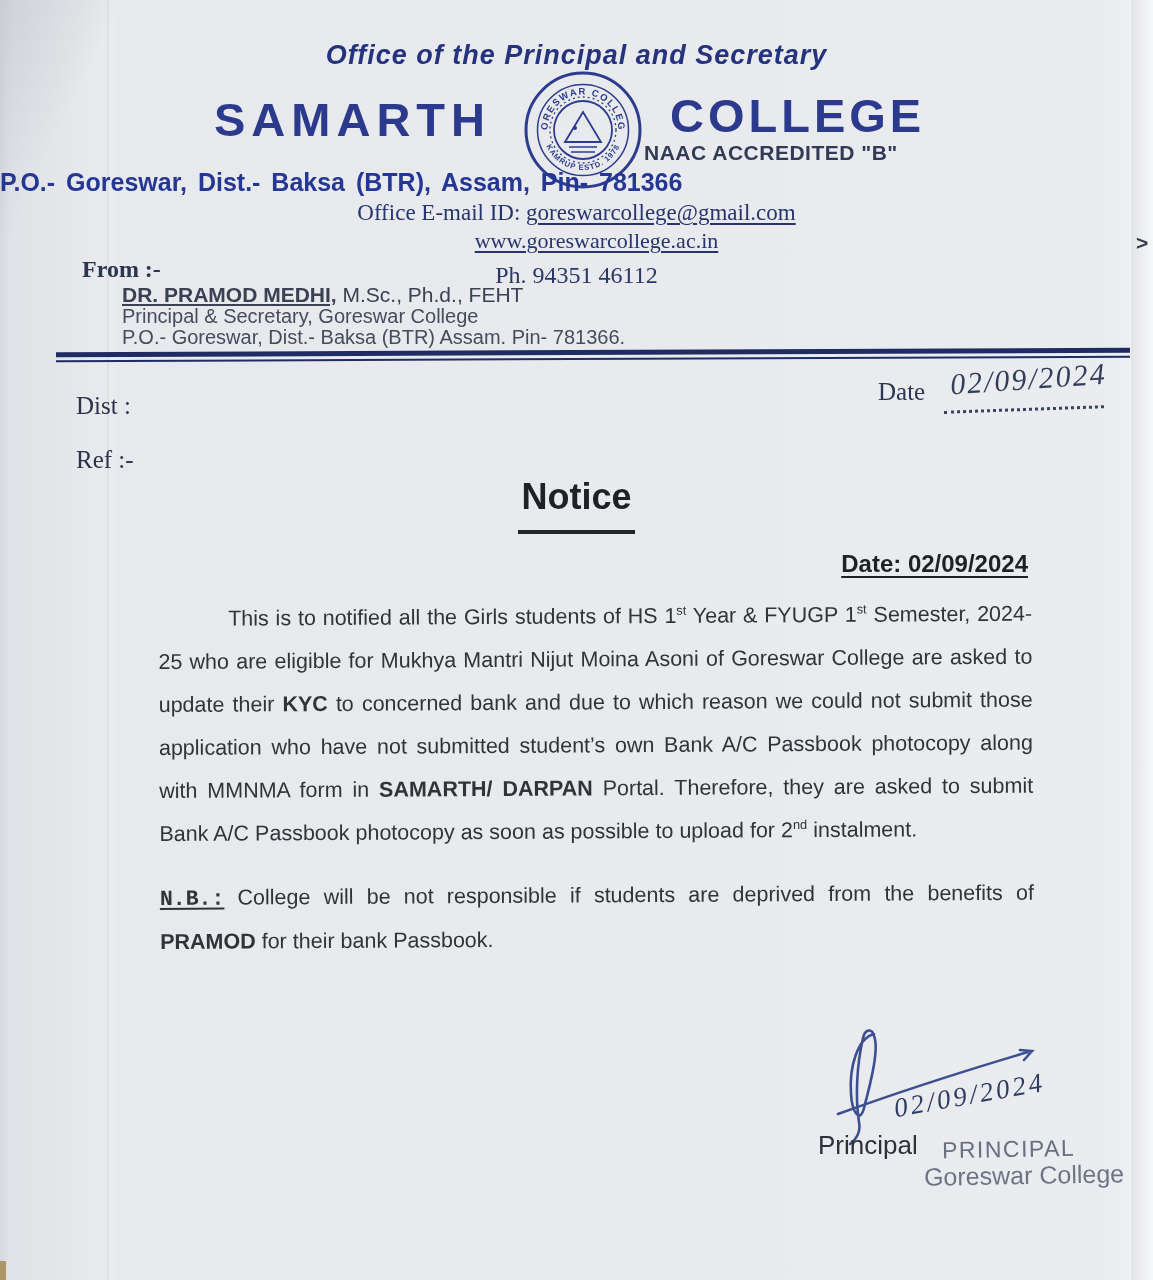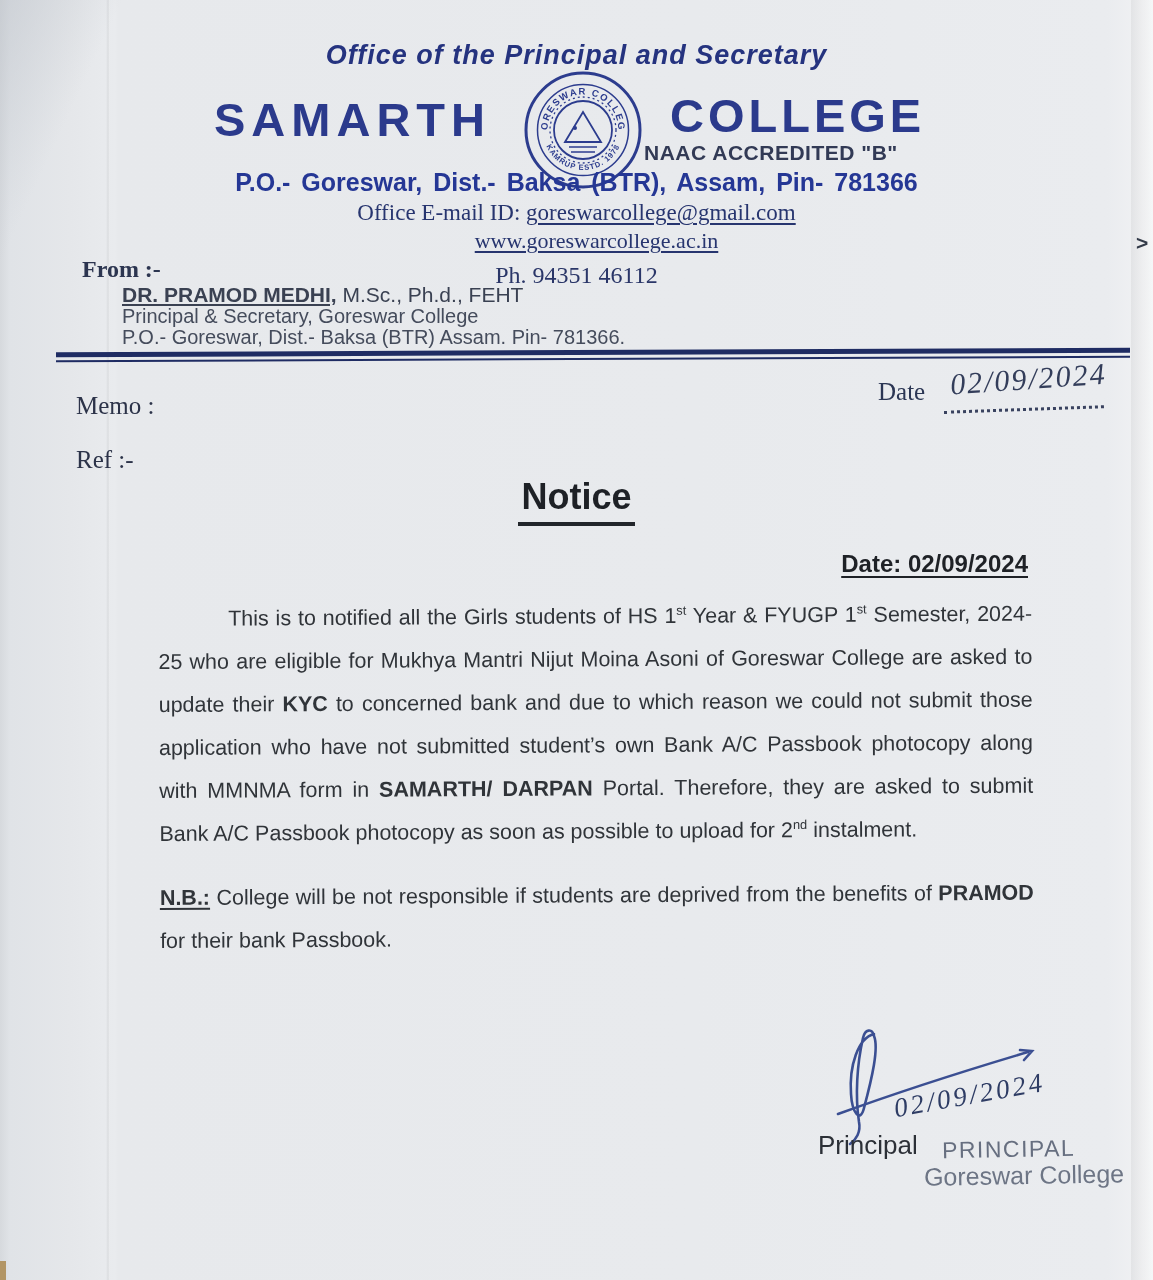--- a/index.html
+++ b/index.html
@@ -19,21 +19,21 @@
       background:linear-gradient(90deg, rgba(0,0,0,0.05), rgba(255,255,255,0.45)); }
   .tan-mark { left:0; top:1261px; width:6px; height:19px; background:#b29565; }
   .serif { font-family:"Liberation Serif", serif; }
 
   .office-line { left:0; right:0; top:40px; text-align:center;
       font-size:27px; font-weight:bold; font-style:italic; color:#25337f; letter-spacing:1px; }
   .college-left  { left:214px; top:92px; font-size:47px; font-weight:bold; letter-spacing:6px; color:#2b3a8c; }
   .college-right { left:670px; top:88px; font-size:47px; font-weight:bold; letter-spacing:4px; color:#2b3a8c; }
   .naac { left:644px; top:141px; font-size:21px; font-weight:bold; color:#323a55; letter-spacing:0.5px; }
   .seal { left:523px; top:70px; width:120px; height:120px; }
-  .addr-line { left:0; right:0; top:168px; text-align:center;
+  .addr-line { left:0; right:0; top:168px; 
       font-size:25px; font-weight:bold; color:#253795; word-spacing:4px; }
   .email-line { left:0; right:0; top:200px; text-align:center; font-size:23px; color:#27356f; }
   .email-line .u { text-decoration:underline; text-decoration-thickness:2px; text-underline-offset:3px; }
   .site-line { left:0; right:0; top:228px; text-align:center; font-size:22px; color:#27356f;
       text-decoration:underline; text-decoration-thickness:2px; text-underline-offset:3px;padding-left:40px; }
   .phone-line { left:0; right:0; top:254px; text-align:center; font-size:24px; color:#2a3668;margin-top:8px; }
 
   .from-label { left:82px; top:256px; font-size:24px; font-weight:bold; color:#2c3550; }
   .from-name  { left:122px; top:283px; font-size:21px; color:#3a4152; }
   .from-name .nb { font-weight:bold;text-decoration:underline; }
@@ -47,32 +47,32 @@
   .date-label { left:878px; top:378px; font-size:25px; color:#2b3654; }
   .date-hand  { left:950px; top:362px; font-size:30px; font-style:italic; letter-spacing:2px;
       color:#333d5a; transform:rotate(-4deg); font-family:"Liberation Serif", serif; }
   .date-dots  { left:944px; top:408px; width:160px; border-bottom:3px dotted #39425f; transform:rotate(-2deg); }
 
   .memo-label { left:76px; top:392px; font-size:25px; color:#2c3349; }
   .ref-label  { left:76px; top:446px; font-size:25px; color:#2c3349; }
 
   .notice-title { left:0; right:0; top:476px; text-align:center; }
   .notice-title span { display:inline-block; font-size:36px; font-weight:bold; color:#1e2126;
-      border-bottom:4px solid #22262b; padding:0 3px 4px 3px; }
+      border-bottom:4px solid #22262b; padding:0 3px 12px 3px; }
   .notice-date { right:125px; top:550px; font-size:24px; font-weight:bold; color:#1e2126;
       text-decoration:underline; text-decoration-thickness:2px; text-underline-offset:4px; }
 
   .bodytext { left:158px; top:598px; width:874px; font-size:21.5px; line-height:43px;
       color:#303439; text-align:justify; transform:rotate(-0.35deg); transform-origin:left top; }
   .bodytext p { margin:0; }
   .bodytext .indent { text-indent:70px; }
   .bodytext .nbp { margin-top:21px; }
   .b { font-weight:bold; }
   .sup { vertical-align:super; font-size:0.6em; line-height:0; }
-  .nb-label { font-weight:bold; text-decoration:underline; text-decoration-thickness:2px; text-underline-offset:3px; }
+  .nb-label { font-weight:bold; text-decoration:underline; text-decoration-thickness:2px; text-underline-offset:3px;font-family:Liberation Mono, monospace; }
 
   .sig-svg { left:822px; top:1026px; width:230px; height:124px; }
   .sig-date { left:893px; top:1080px; font-size:27px; font-style:italic; letter-spacing:3px;
       color:#2e3c64; transform:rotate(-10deg); font-family:"Liberation Serif", serif; }
   .sig-line1 { left:818px; top:1130px; font-size:26px; color:#2c3037; }
   .sig-line2 { left:722px; top:1160px; font-size:26px; color:#2c3037; }
   .stamp1 { left:942px; top:1136px; font-size:23px; letter-spacing:1.5px; color:#5c6577;
       transform:rotate(-1deg); opacity:0.92; }
   .stamp2 { left:924px; top:1161px; font-size:25px; color:#5c6577; transform:rotate(-1deg); opacity:0.88; }
 
@@ -125,21 +125,21 @@
   <div class="abs from-addr">P.O.- Goreswar, Dist.- Baksa (BTR) Assam. Pin- 781366.</div>
 
   <div class="abs rule">
       <div class="r1"></div>
       <div class="r2"></div>
     </div>
 
   <div class="abs date-label serif">Date</div>
   <div class="abs date-hand">02/09/2024</div>
   <div class="abs date-dots"></div>
-  <div class="abs memo-label serif">Memo :</div>
+  <div class="abs memo-label serif">Dist :</div>
   <div class="abs ref-label serif">Ref :-</div>
 
   <div class="abs notice-title"><span>Notice</span></div>
   <div class="abs notice-date">Date: 02/09/2024</div>
 
   <div class="abs bodytext">
     <p class="indent"><span>This is to notified all the Girls students of HS 1</span><span class="sup">st</span><span> Year &amp; FYUGP 1</span><span class="sup">st</span><span> Semester, 2024-25 who are eligible for Mukhya Mantri Nijut Moina Asoni of Goreswar College are asked to update their </span><span class="b">KYC</span><span> to concerned bank and due to which reason we could not submit those application who have not submitted student’s own Bank A/C Passbook photocopy along with MMNMA form in </span><span class="b">SAMARTH/ DARPAN</span><span> Portal. Therefore, they are asked to submit Bank A/C Passbook photocopy as soon as possible to upload for 2</span><span class="sup">nd</span><span> instalment.</span></p>
     <p class="nbp"><span class="nb-label">N.B.:</span><span> College will be not responsible if students are deprived from the benefits of </span><span class="b">PRAMOD</span><span> for their bank Passbook.</span></p>
   </div>
 

